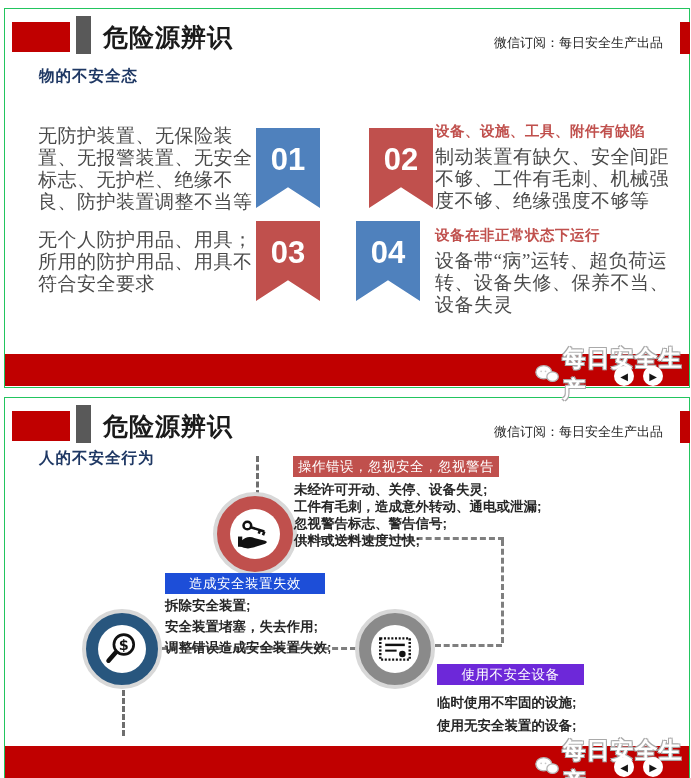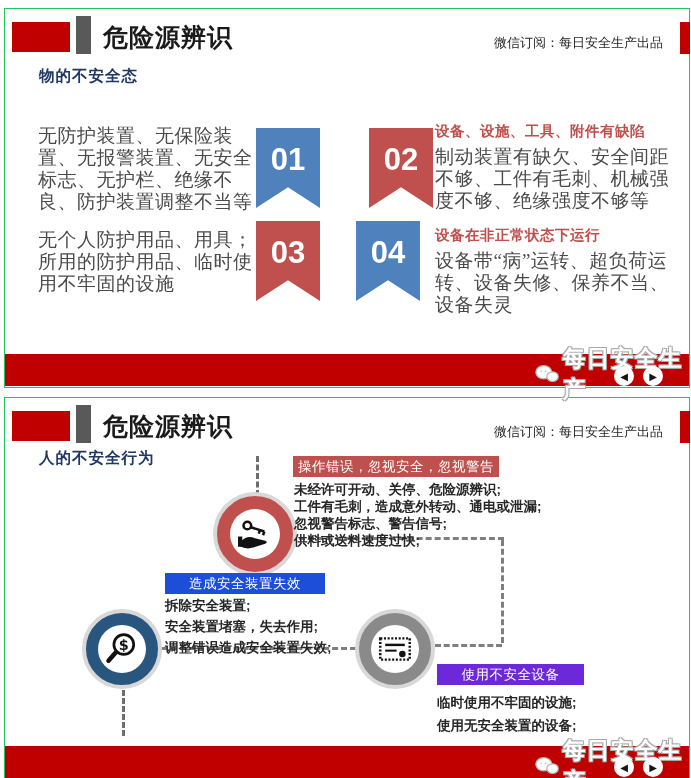--- a/index.html
+++ b/index.html
@@ -98,21 +98,21 @@
     <div class="subtitle">物的不安全态</div>
 
     <div class="blk bA">
       <div class="b">无防护装置、无保险装置、无报警装置、无安全标志、无护栏、绝缘不良、防护装置调整不当等</div>
     </div>
     <div class="blk bB">
       <div class="t">设备、设施、工具、附件有缺陷</div>
       <div class="b">制动装置有缺欠、安全间距不够、工件有毛刺、机械强度不够、绝缘强度不够等</div>
     </div>
     <div class="blk bC">
-      <div class="b">无个人防护用品、用具；所用的防护用品、临时使用不牢固的设施</div>
+      <div class="b">无个人防护用品、用具；所用的防护用品、用具不符合安全要求</div>
     </div>
     <div class="blk bD">
       <div class="t">设备在非正常状态下运行</div>
       <div class="b">设备带“病”运转、超负荷运转、设备失修、保养不当、设备失灵</div>
     </div>
 
     <div class="ribbon rib-blue r1">01</div>
     <div class="ribbon rib-red r2">02</div>
     <div class="ribbon rib-red r3">03</div>
     <div class="ribbon rib-blue r4">04</div>
@@ -173,21 +173,21 @@
           <rect x="4" y="6" width="36" height="26" fill="#fff" stroke="#111" stroke-width="3" stroke-dasharray="2.5 2"></rect>
           <line x1="10" y1="14" x2="34" y2="14" stroke="#111" stroke-width="3"></line>
           <line x1="10" y1="21" x2="24" y2="21" stroke="#111" stroke-width="2.5"></line>
           <circle cx="31" cy="25" r="4" fill="#111"></circle>
         </svg>
       </div>
     </div>
 
     <div class="lbl lbl-op">操作错误，忽视安全，忽视警告</div>
     <div class="lines ln-op">
-      <div>未经许可开动、关停、危险源辨识;</div>
+      <div>未经许可开动、关停、设备失灵;</div>
       <div>工件有毛刺，造成意外转动、通电或泄漏;</div>
       <div>忽视警告标志、警告信号;</div>
       <div>供料或送料速度过快;</div>
     </div>
 
     <div class="lbl lbl-dis">造成安全装置失效</div>
     <div class="lines ln-dis">
       <div>拆除安全装置;</div>
       <div>安全装置堵塞，失去作用;</div>
       <div>调整错误造成安全装置失效;</div>

